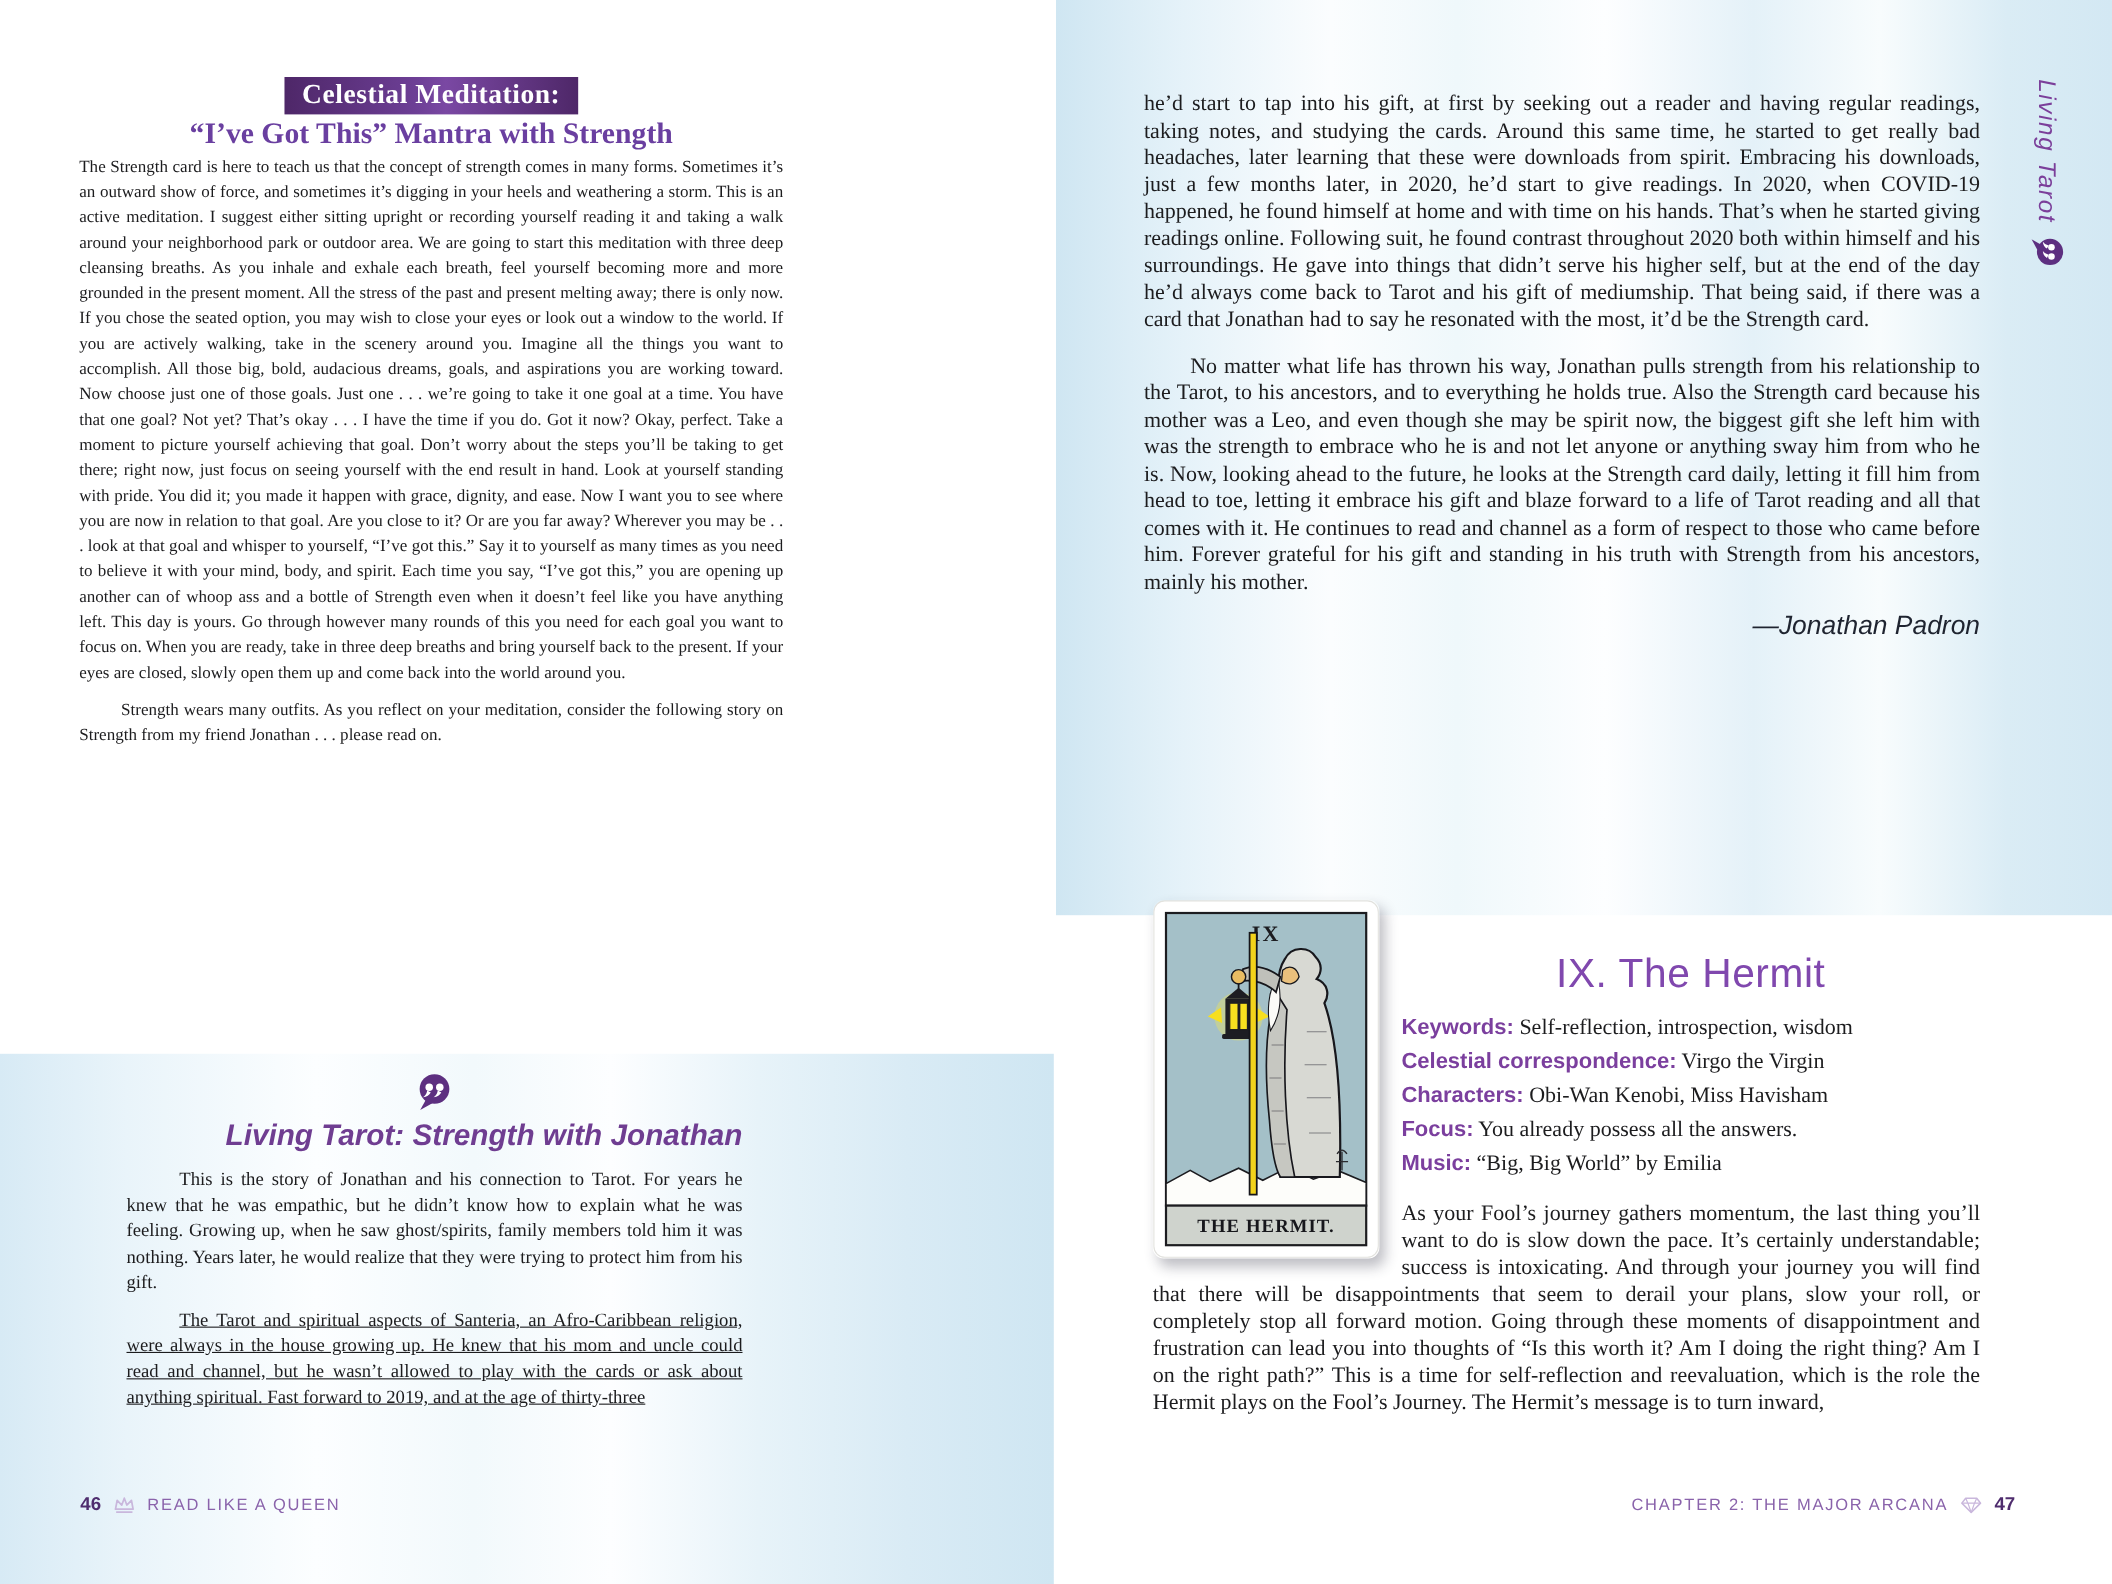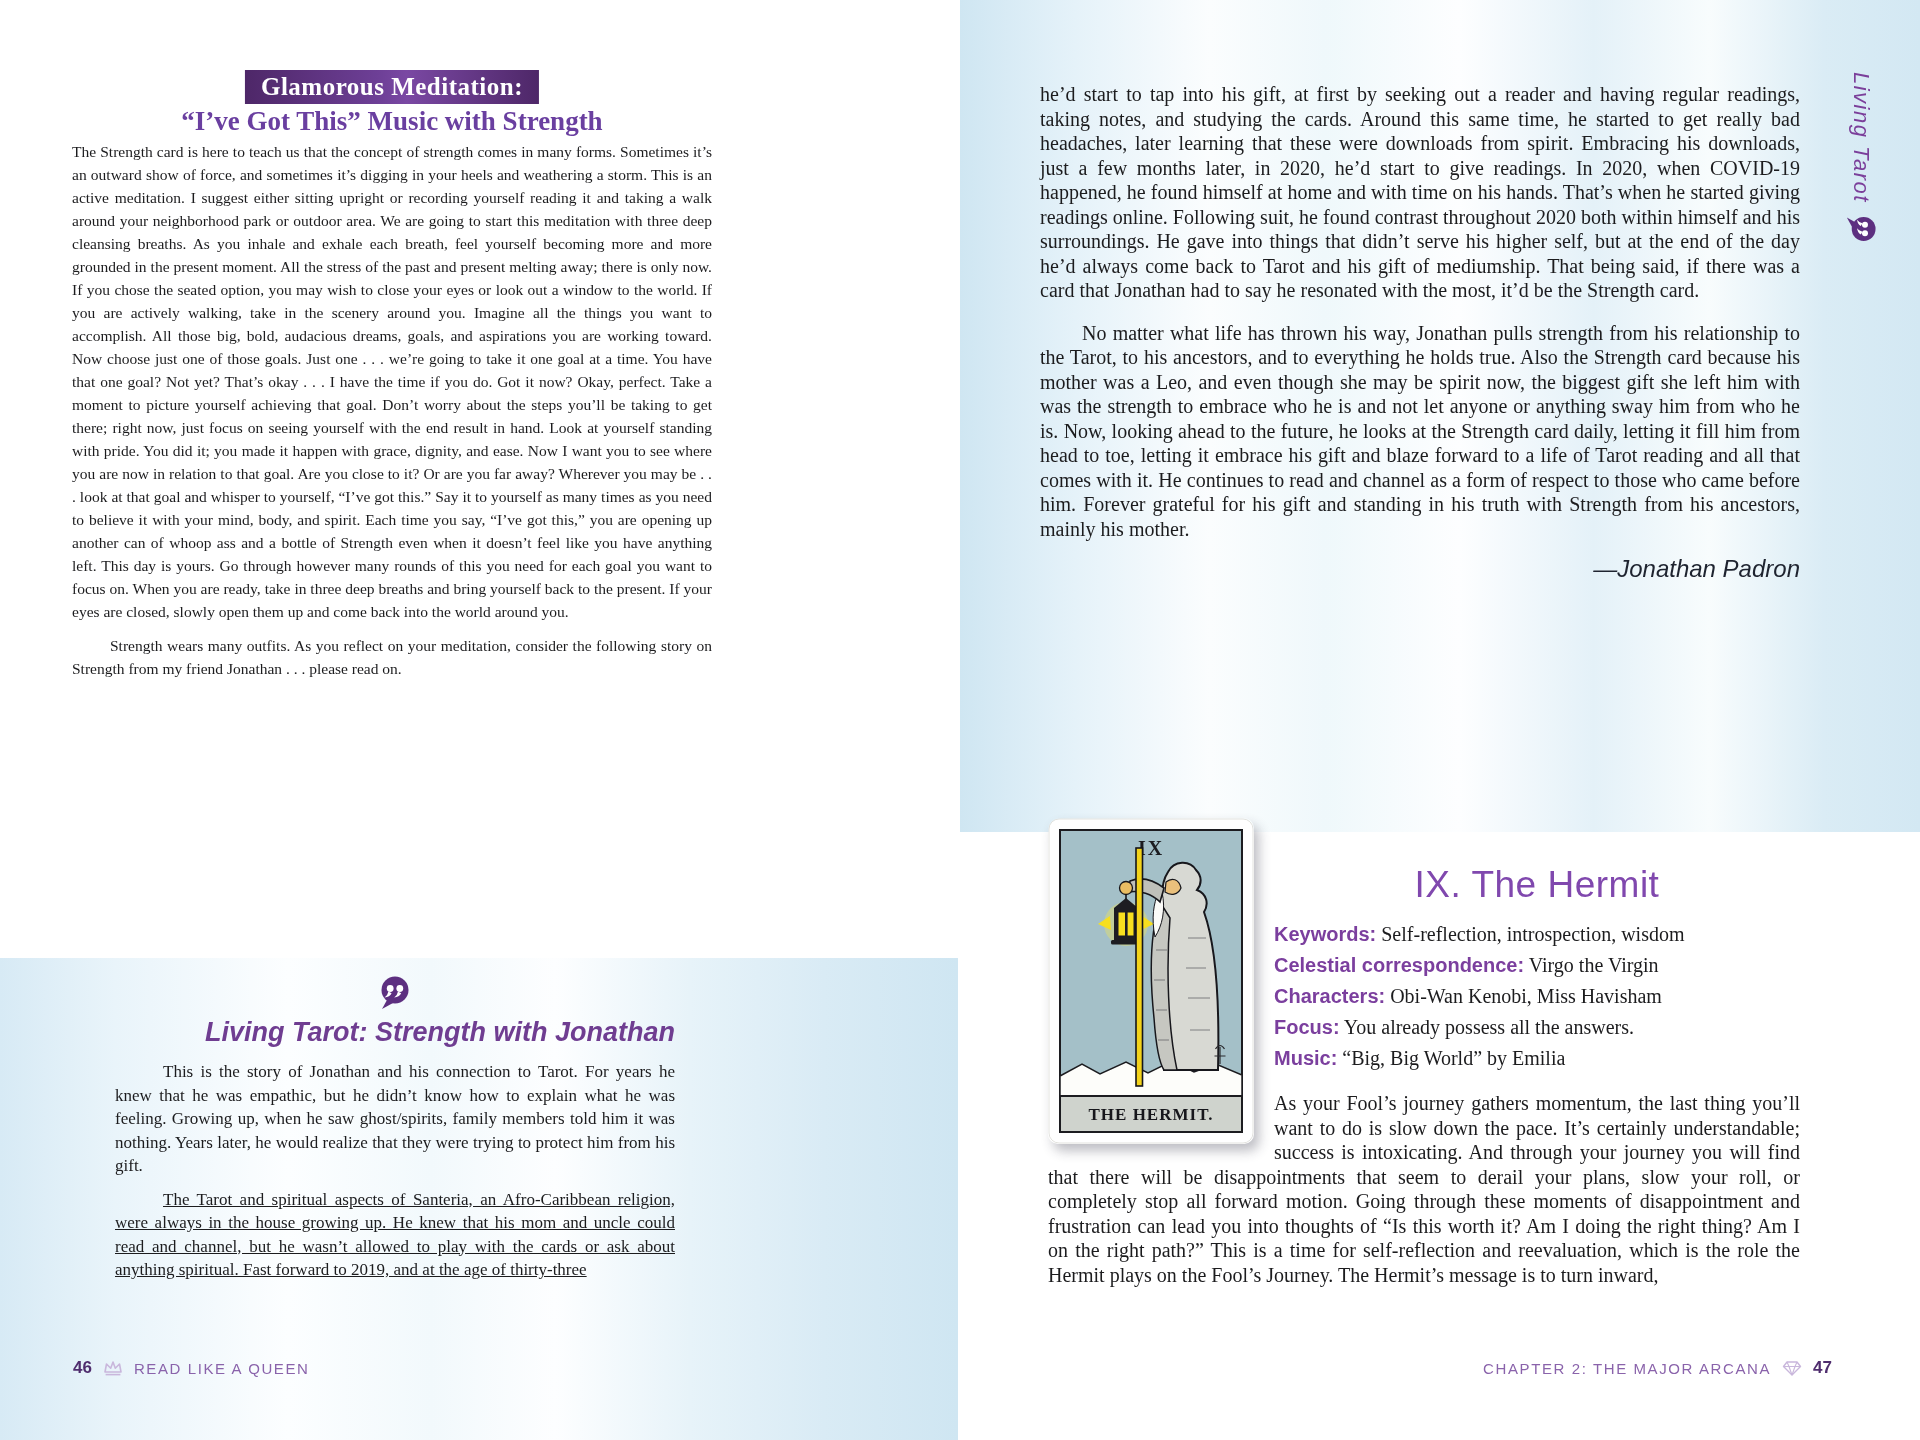--- a/index.html
+++ b/index.html
@@ -58,22 +58,22 @@
   .hermit-para{margin-top:22px;font-size:20px;line-height:24.5px;text-align:justify;}
 </style>
 </head>
 <body>
 
 <div class="spread">
 
   <div class="panel-left"></div>
   <div class="panel-right"></div>
 
-  <div class="banner">Glamorous Meditation:</div>
-  <div class="subheading">“I’ve Got This” Music with Strength</div>
+  <div class="banner">Celestial Meditation:</div>
+  <div class="subheading">“I’ve Got This” Mantra with Strength</div>
 
   <div class="col-left">
     <p>The Strength card is here to teach us that the concept of strength comes in many forms. Sometimes it’s an outward show of force, and sometimes it’s digging in your heels and weathering a storm. This is an active meditation. I suggest either sitting upright or recording yourself reading it and taking a walk around your neighborhood park or outdoor area. We are going to start this meditation with three deep cleansing breaths. As you inhale and exhale each breath, feel yourself becoming more and more grounded in the present moment. All the stress of the past and present melting away; there is only now. If you chose the seated option, you may wish to close your eyes or look out a window to the world. If you are actively walking, take in the scenery around you. Imagine all the things you want to accomplish. All those big, bold, audacious dreams, goals, and aspirations you are working toward. Now choose just one of those goals. Just one . . . we’re going to take it one goal at a time. You have that one goal? Not yet? That’s okay . . . I have the time if you do. Got it now? Okay, perfect. Take a moment to picture yourself achieving that goal. Don’t worry about the steps you’ll be taking to get there; right now, just focus on seeing yourself with the end result in hand. Look at yourself standing with pride. You did it; you made it happen with grace, dignity, and ease. Now I want you to see where you are now in relation to that goal. Are you close to it? Or are you far away? Wherever you may be . . . look at that goal and whisper to yourself, “I’ve got this.” Say it to yourself as many times as you need to believe it with your mind, body, and spirit. Each time you say, “I’ve got this,” you are opening up another can of whoop ass and a bottle of Strength even when it doesn’t feel like you have anything left. This day is yours. Go through however many rounds of this you need for each goal you want to focus on. When you are ready, take in three deep breaths and bring yourself back to the present. If your eyes are closed, slowly open them up and come back into the world around you.</p>
     <p>Strength wears many outfits. As you reflect on your meditation, consider the following story on Strength from my friend Jonathan . . . please read on.</p>
   </div>
 
   <div class="feature">
     <svg class="q-icon" width="34" height="36" viewBox="0 0 34 36">
       <circle cx="17" cy="15" r="13.5" fill="#5d2f80"></circle>
       <path d="M9,25 L4,34 L15,28 Z" fill="#5d2f80"></path>

